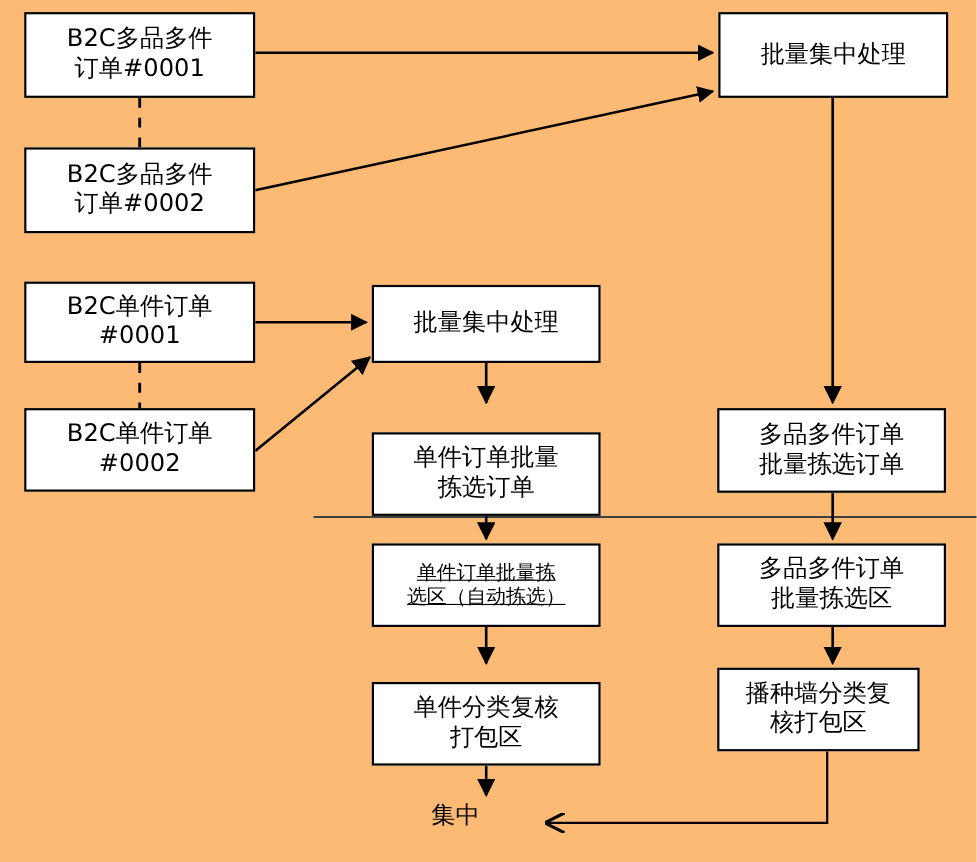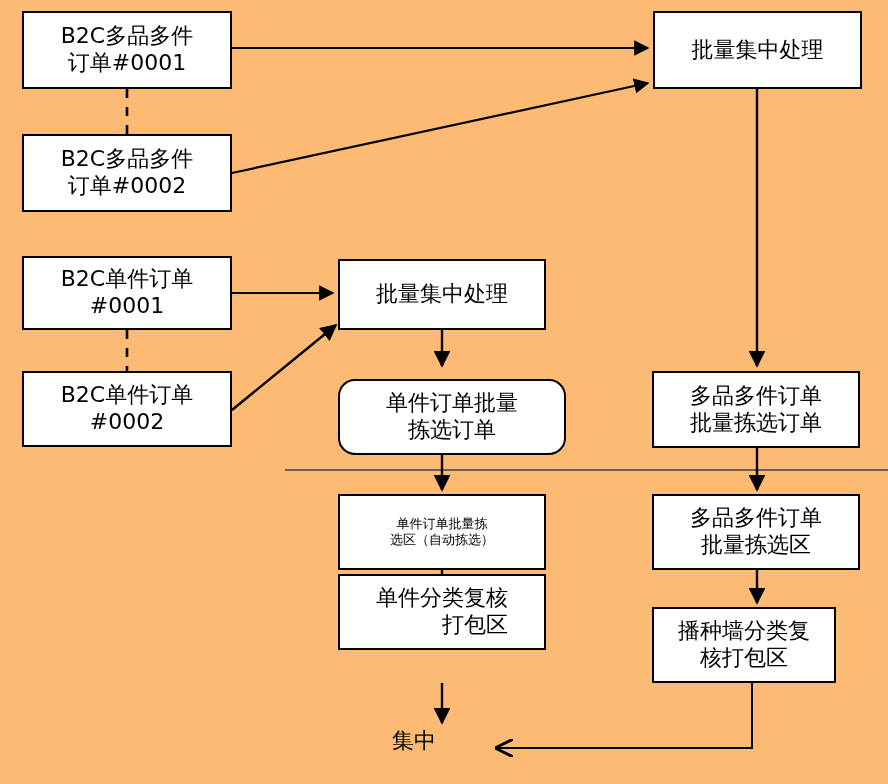--- a/index.html
+++ b/index.html
@@ -29,21 +29,21 @@
     color: #000000;
     line-height: 1.22;
     padding: 2px 6px;
     z-index: 3;
   }
   .node-text {
     display: block;
     white-space: pre-line;
   }
   .fs-22 { font-size: 22px; }
-  .fs-19 { font-size: 13px; }
+  .fs-19 { font-size: 18px; text-decoration: underline; }
 
   .plain-label {
     position: absolute;
     color: #000000;
     z-index: 3;
     white-space: nowrap;
   }
 
   
   #edges {
@@ -122,41 +122,41 @@
 
   <div class="node fs-22" style="left:22px; top:371px; width:210px; height:76px;">
     <span class="node-text">B2C单件订单
 #0002</span>
   </div>
 
   <div class="node fs-22" style="left:338px; top:259px; width:208px; height:71px;">
     <span class="node-text">批量集中处理</span>
   </div>
 
-  <div class="node fs-22" style="left:338px; top:379px; width:228px; height:76px;border-radius:17px;">
+  <div class="node fs-22" style="left:338px; top:393px; width:208px; height:76px;">
     <span class="node-text">单件订单批量
 拣选订单</span>
   </div>
 
   <div class="node fs-22" style="left:652px; top:371px; width:208px; height:77px;">
     <span class="node-text">多品多件订单
 批量拣选订单</span>
   </div>
 
   <div class="node fs-19" style="left:338px; top:494px; width:208px; height:76px;">
     <span class="node-text">单件订单批量拣
 选区（自动拣选）</span>
   </div>
 
   <div class="node fs-22" style="left:652px; top:494px; width:208px; height:76px;">
     <span class="node-text">多品多件订单
 批量拣选区</span>
   </div>
 
-  <div class="node fs-22" style="left:338px; top:574px; width:208px; height:76px;text-align:right;">
+  <div class="node fs-22" style="left:338px; top:620px; width:208px; height:76px;">
     <span class="node-text">单件分类复核
 打包区</span>
   </div>
 
   <div class="node fs-22" style="left:652px; top:607px; width:184px; height:76px;">
     <span class="node-text">播种墙分类复
 核打包区</span>
   </div>
 
   <div class="plain-label" style="left:392px; top:726px; font-size:22px;">

